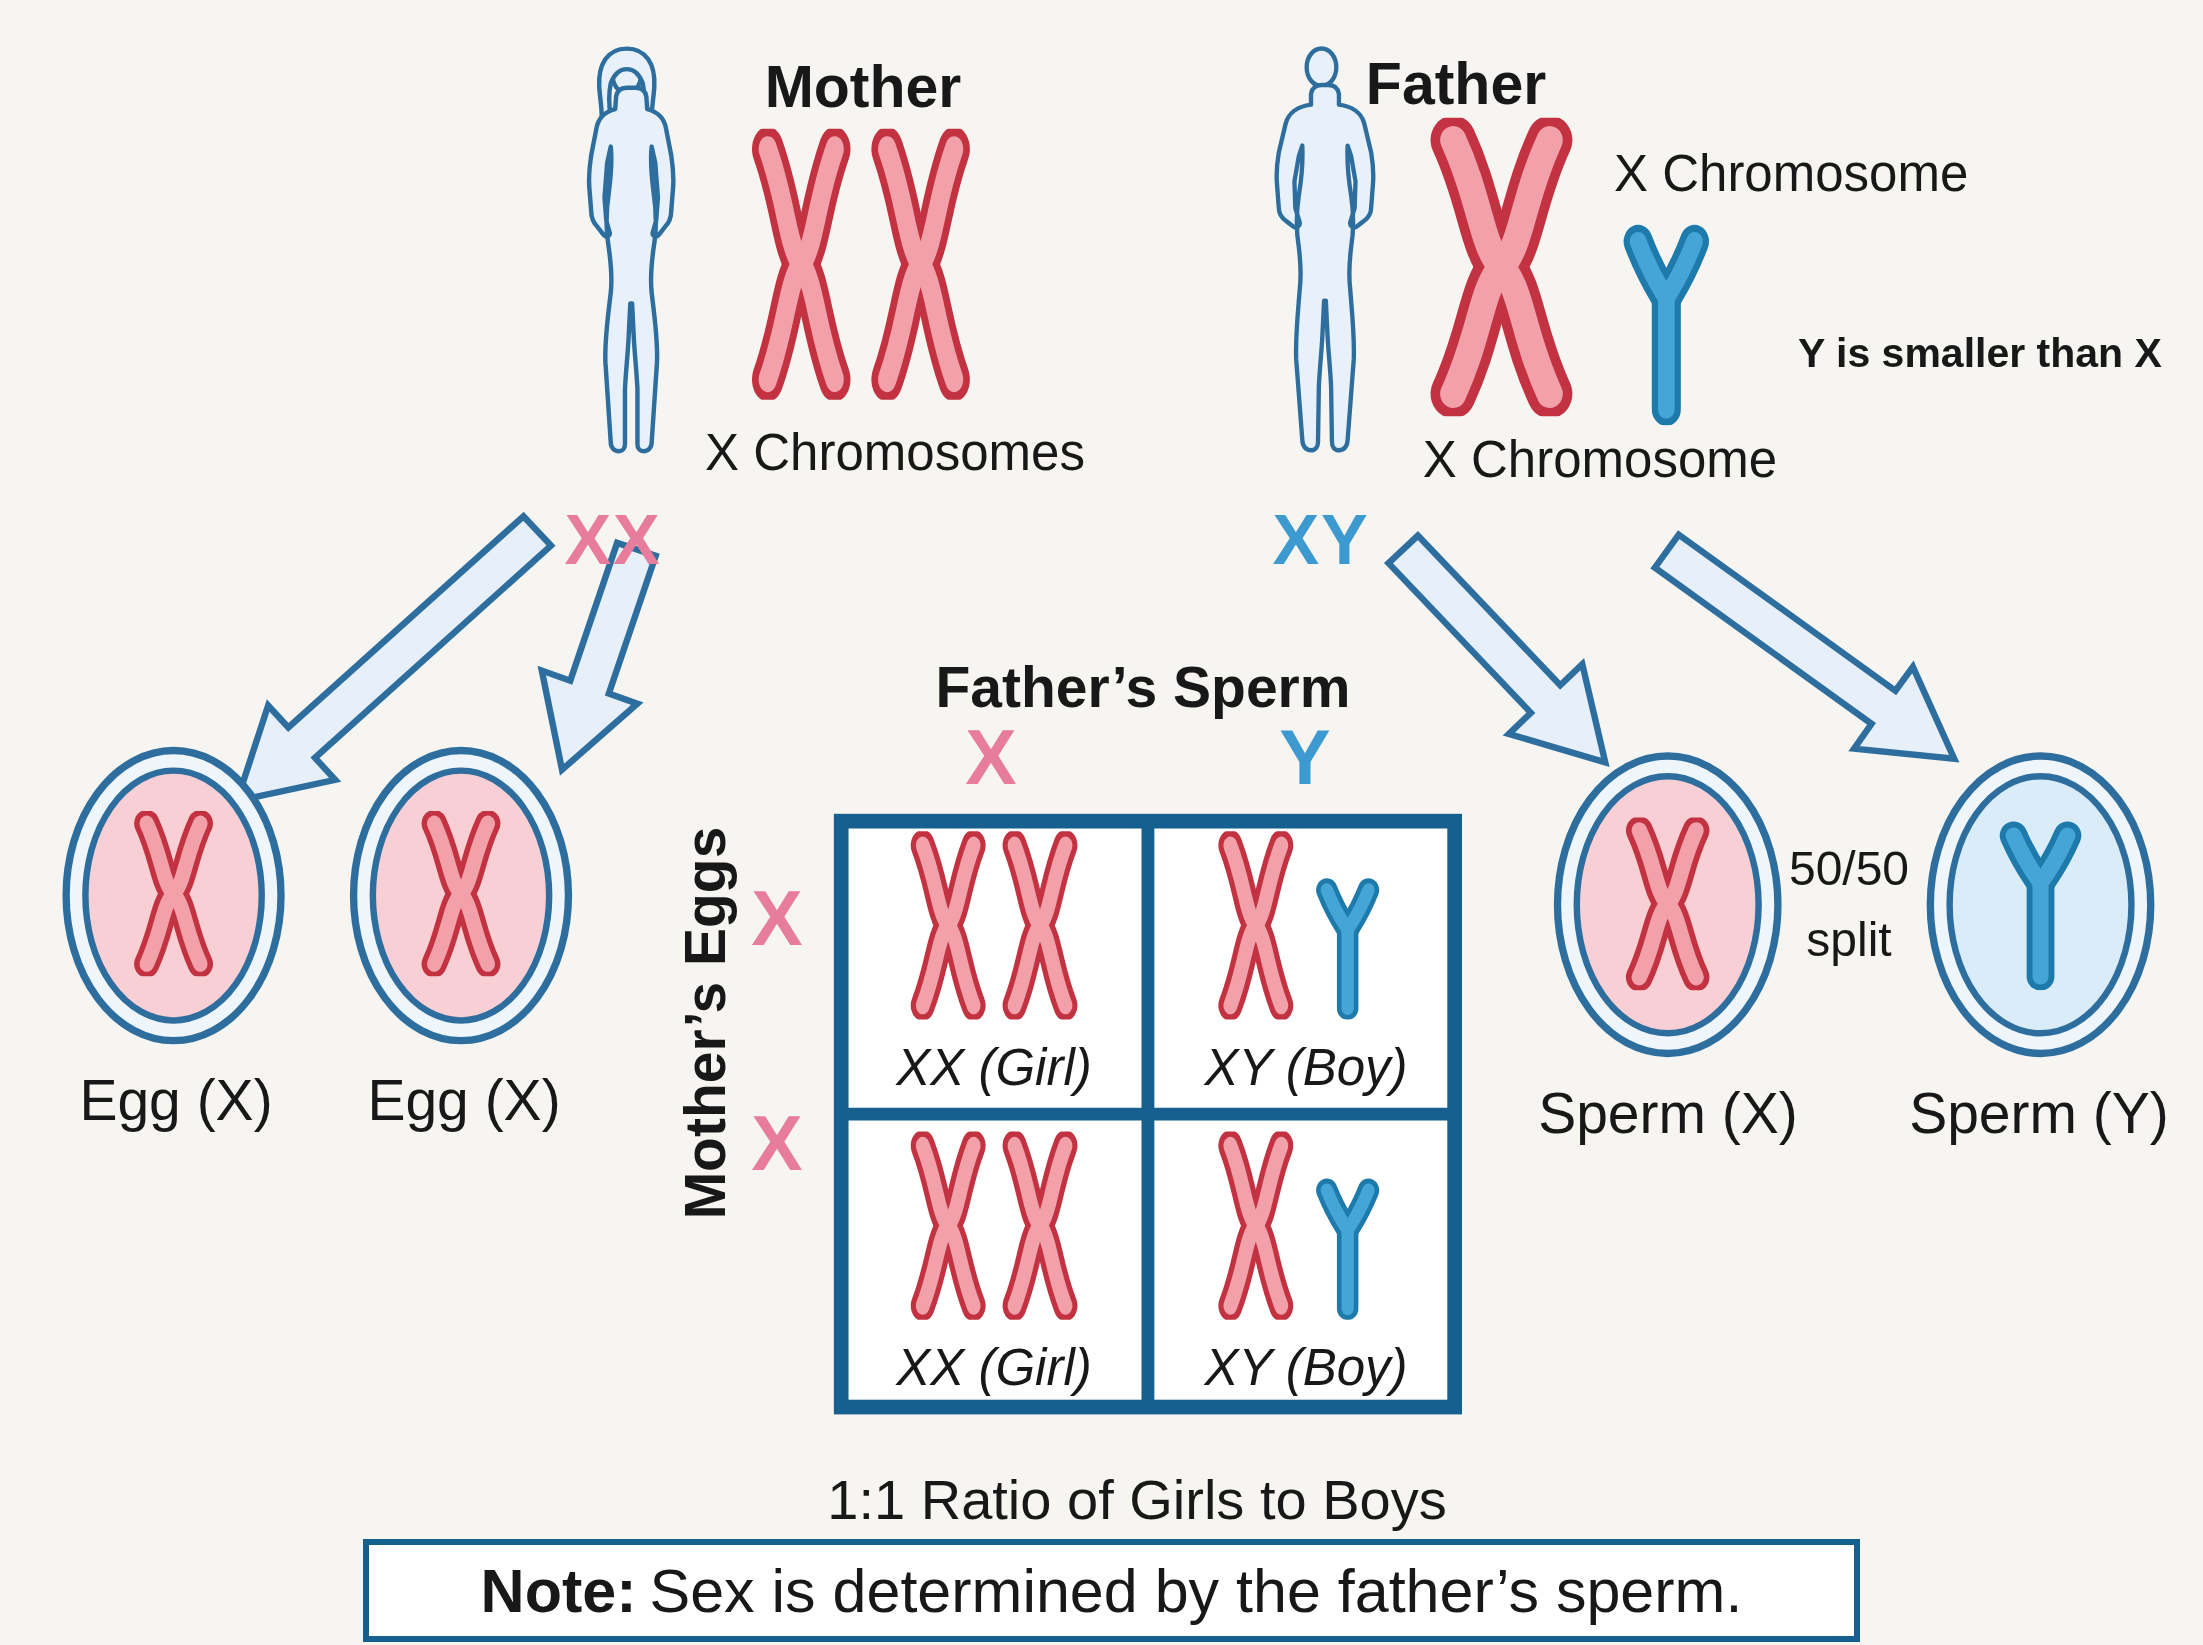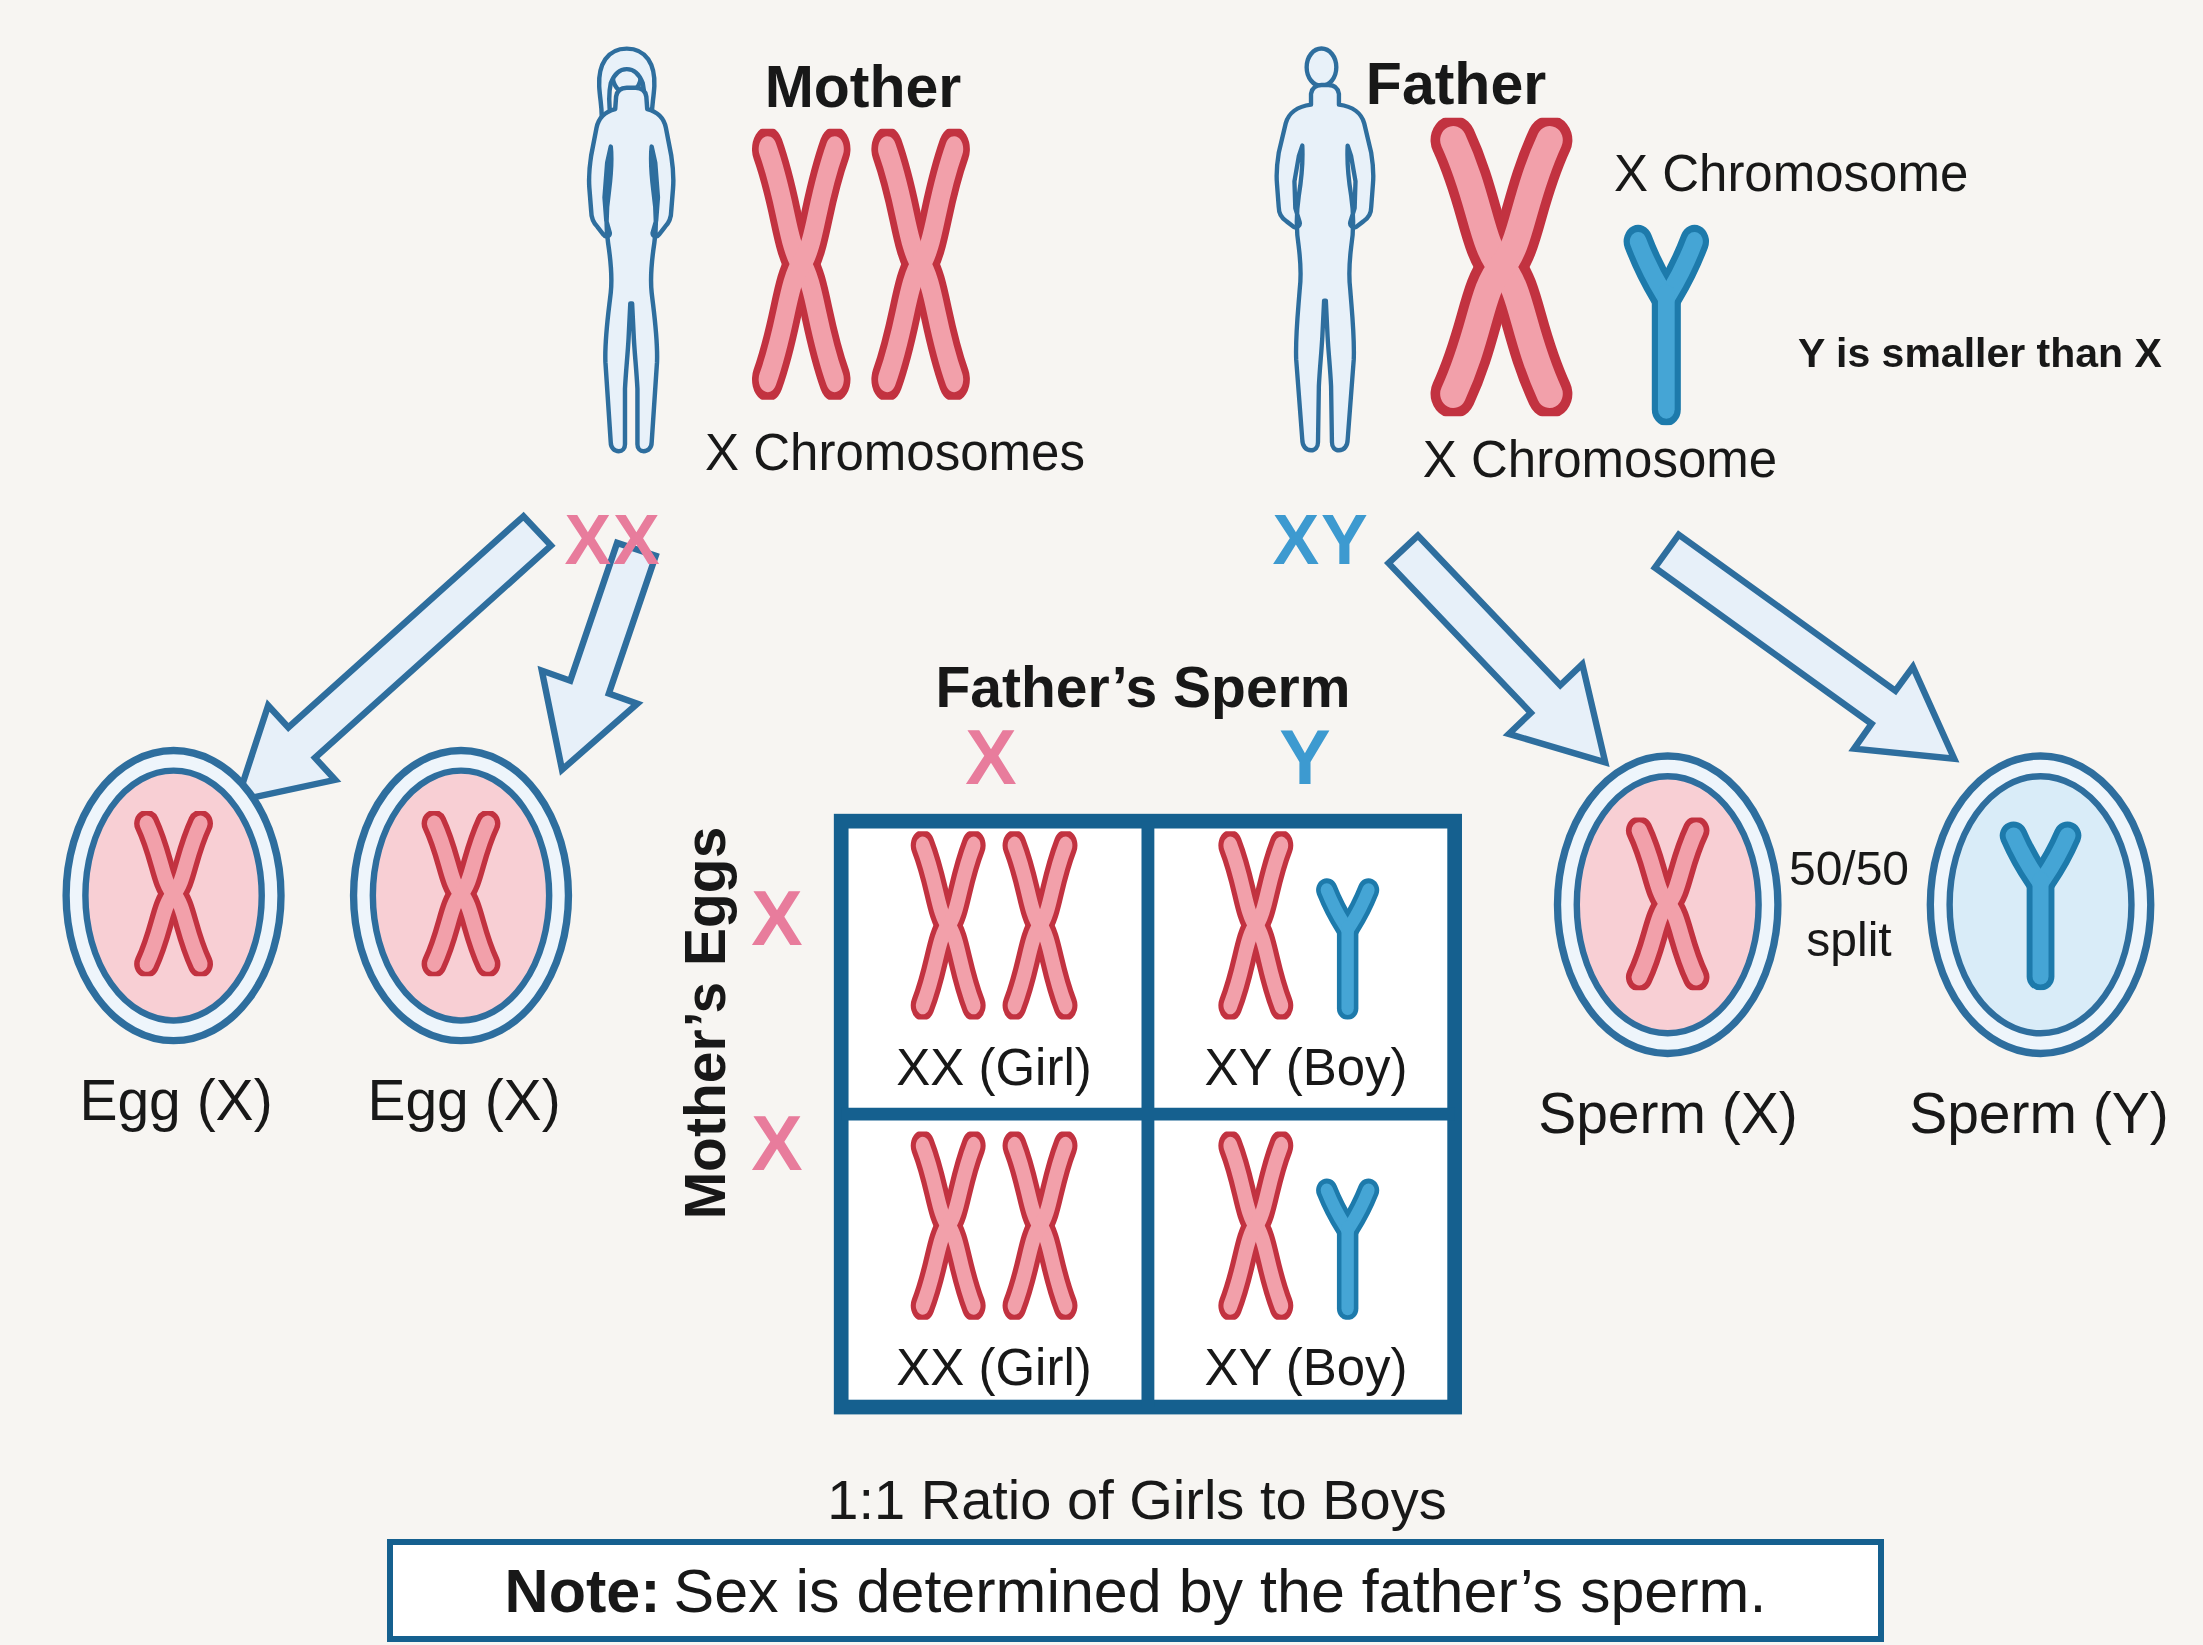--- a/index.html
+++ b/index.html
@@ -34,28 +34,27 @@
   .lbl-chrom{font-size:51px;font-weight:400;}
   .lbl-small{font-size:41px;font-weight:700;margin-left:48px;}
   .genotype{font-size:70px;font-weight:700;letter-spacing:1.8px;}
   .pink{color:var(--pink-text);}
   .blue{color:var(--blue-text);}
   .gamete-lbl{font-size:57px;font-weight:500;}
   .split-lbl{font-size:48px;font-weight:500;}
   .pun-header{font-size:57px;font-weight:600;}
   .pun-xy{font-size:77px;font-weight:700;}
   .side-lbl{font-size:57px;font-weight:600;transform:translate(-50%,-50%) rotate(-90deg);}
-  .cell-lbl{font-size:51px;font-weight:400;}
+  .cell-lbl{font-size:51px;font-weight:400;font-style:italic;}
   .ratio{font-size:56px;font-weight:500;}
   .note-box{
     position:absolute;left:363px;top:1539px;width:1497px;height:103px;
     background:#ffffff;border:6.4px solid var(--grid-stroke);box-sizing:border-box;
     display:flex;align-items:center;justify-content:center;
     font-size:61px;
-    margin-left:24px;
   }
   .note-box b{font-weight:700;margin-right:13px;}
 </style>
 </head>
 <body>
 
 <div class="canvas">
 
   <svg class="art" viewBox="0 0 2400 1792">
     <defs>

